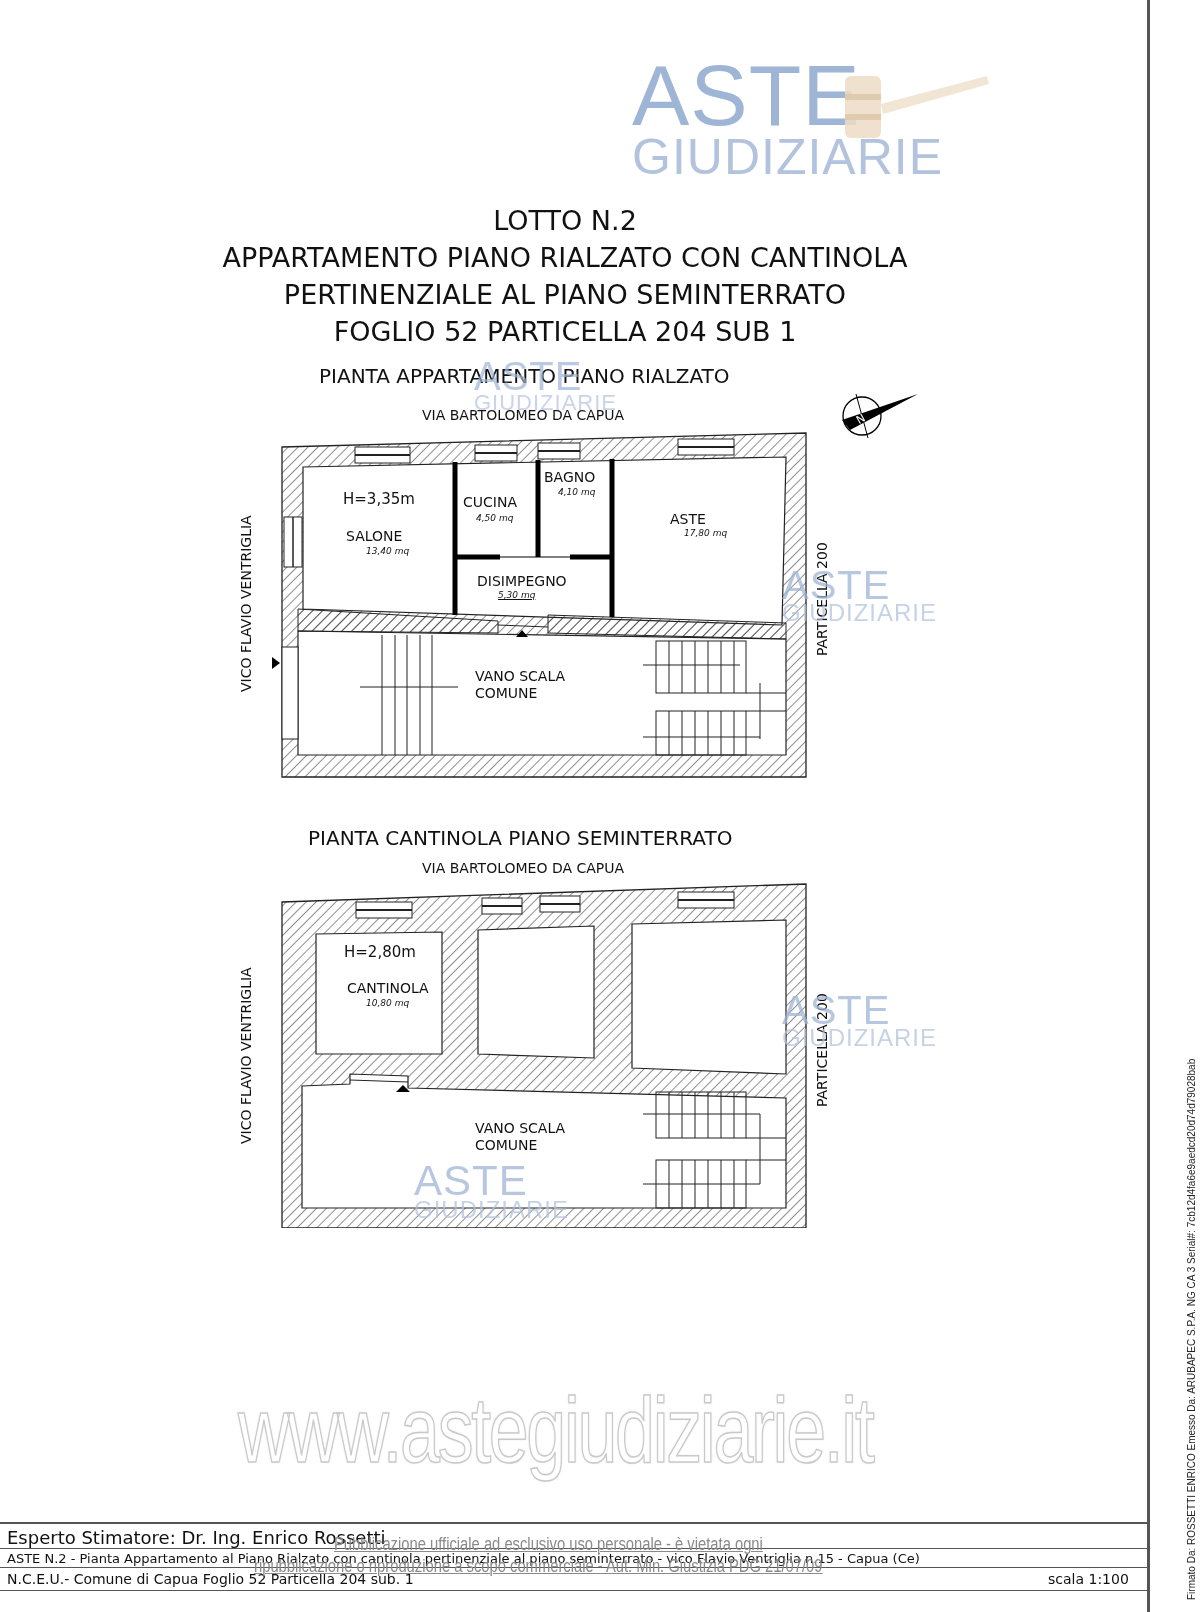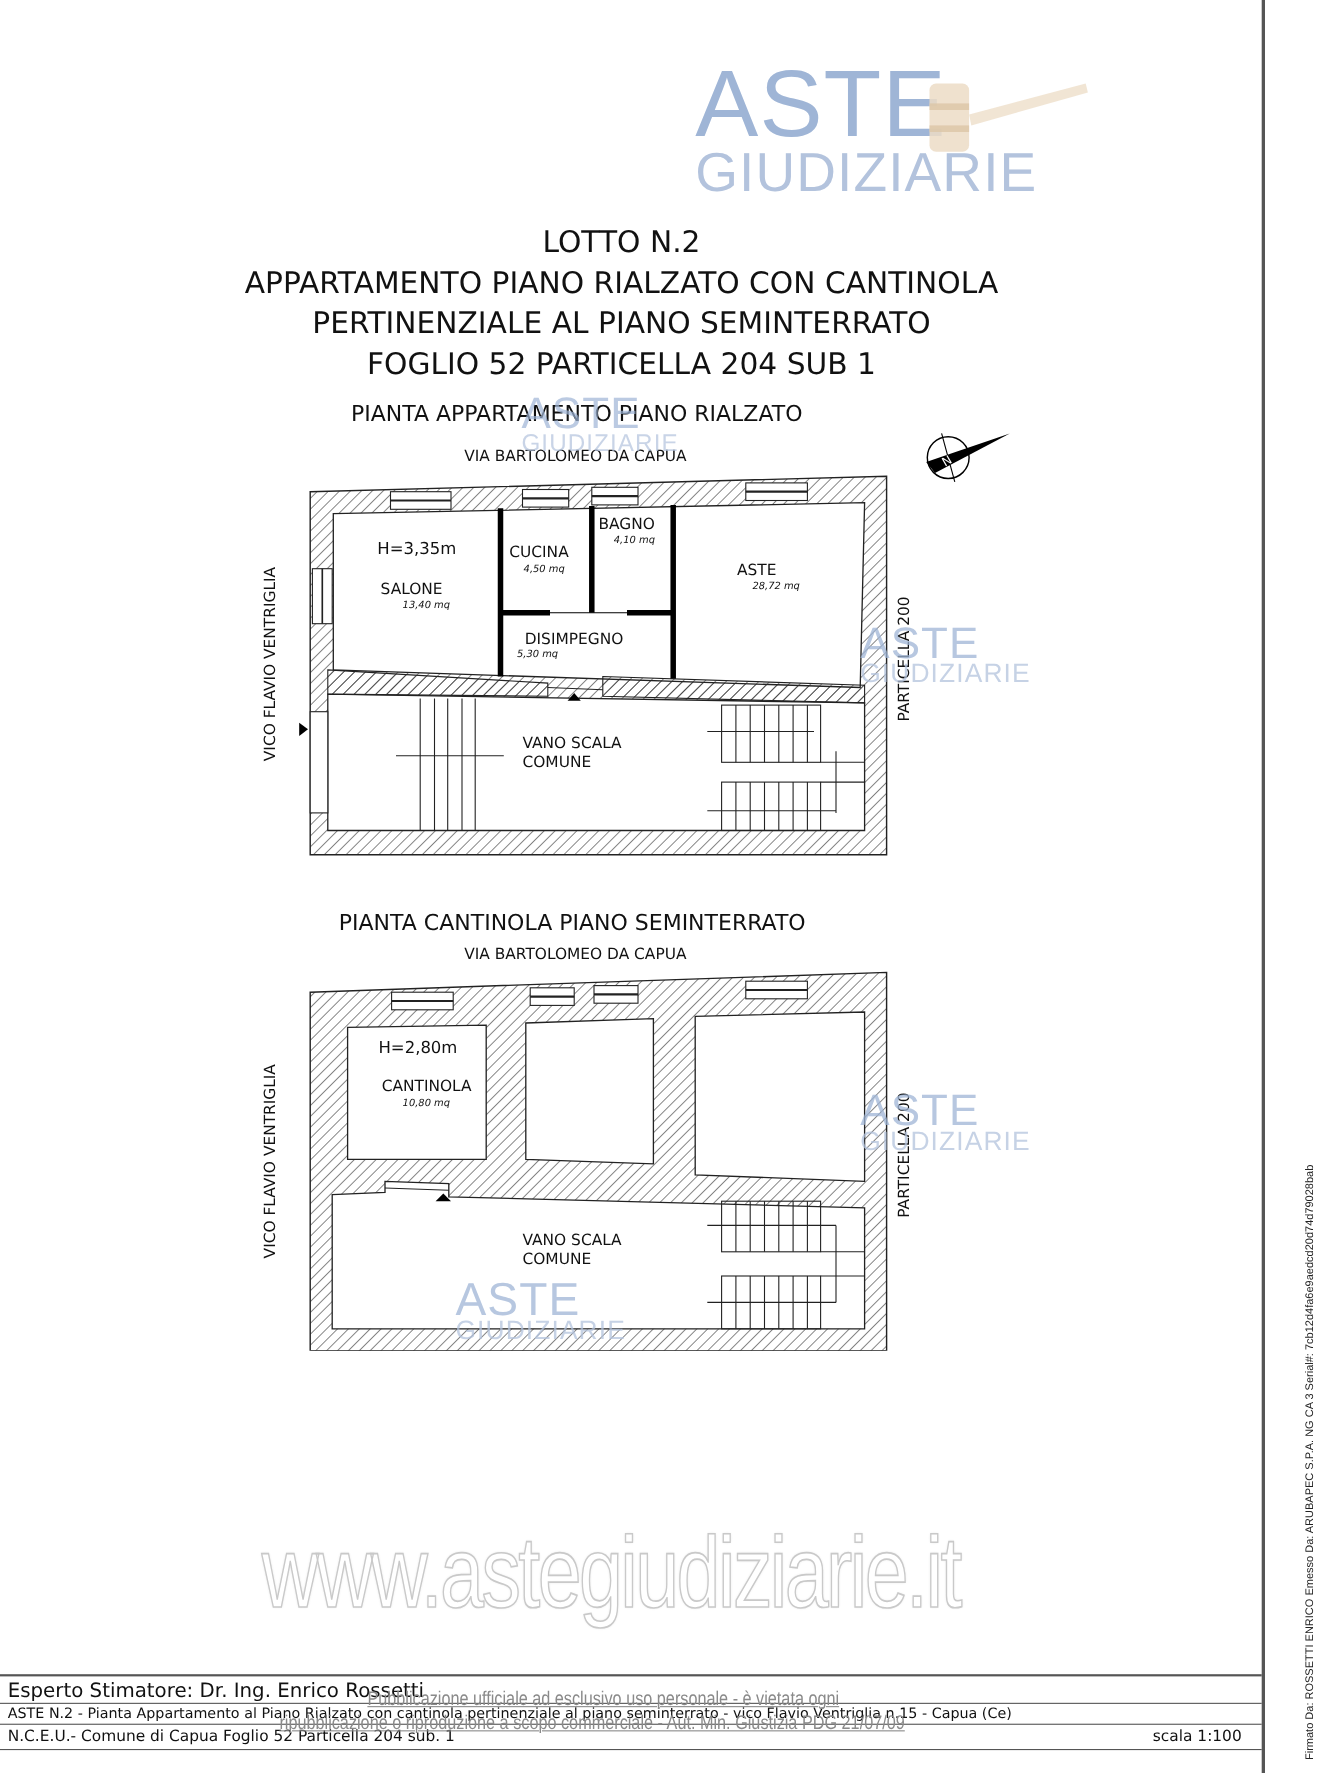--- a/index.html
+++ b/index.html
@@ -129,23 +129,23 @@
 <div class="vlabel" style="left:238px;top:692px;transform:rotate(-90deg);">VICO FLAVIO VENTRIGLIA</div>
 <div class="vlabel" style="left:814px;top:656px;transform:rotate(-90deg);">PARTICELLA 200</div>
 <div class="room" style="left:343px;top:490px;font-size:15px;">H=3,35m</div>
 <div class="room" style="left:346px;top:528px;">SALONE</div>
 <div class="area" style="left:366px;top:546px;">13,40 mq</div>
 <div class="room" style="left:463px;top:494px;">CUCINA</div>
 <div class="area" style="left:476px;top:513px;">4,50 mq</div>
 <div class="room" style="left:544px;top:469px;">BAGNO</div>
 <div class="area" style="left:558px;top:487px;">4,10 mq</div>
 <div class="room" style="left:670px;top:511px;">ASTE</div>
-<div class="area" style="left:684px;top:528px;">28,72 mq</div>
+<div class="area" style="left:684px;top:528px;">17,80 mq</div>
 <div class="room" style="left:477px;top:573px;">DISIMPEGNO</div>
-<div class="area" style="left:470px;top:590px;">5,30 mq</div>
+<div class="area" style="left:498px;top:590px;text-decoration:underline;">5,30 mq</div>
 <div class="room" style="left:475px;top:668px;">VANO SCALA</div>
 <div class="room" style="left:475px;top:685px;">COMUNE</div>
 
 <div class="logo" style="left:782px;top:565px;opacity:0.75;">
   <div class="l1" style="font-size:40px;">ASTE</div>
   <div class="l2" style="font-size:24px;margin-top:-4px;">GIUDIZIARIE</div>
 </div>
 
 <div class="plan-title" style="left:308px;top:826px;">PIANTA CANTINOLA PIANO SEMINTERRATO</div>
 <div class="street" style="left:422px;top:860px;">VIA BARTOLOMEO DA CAPUA</div>

